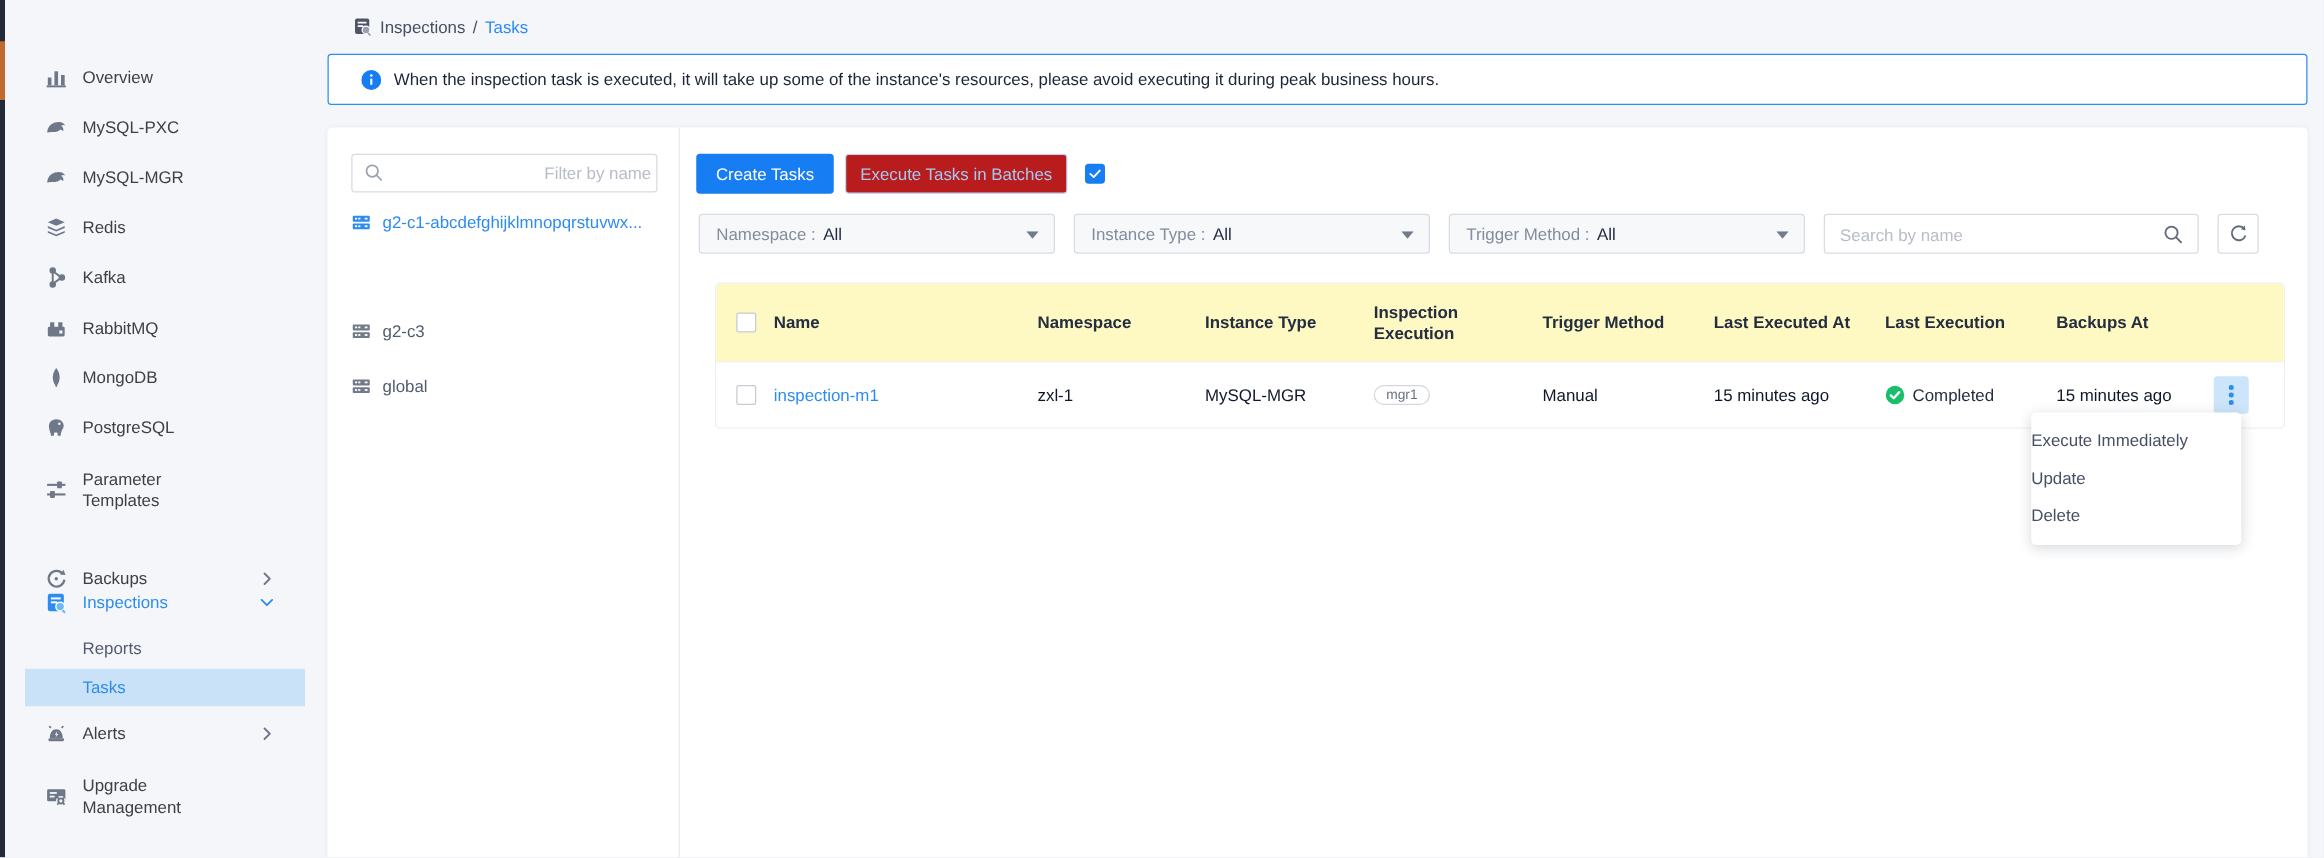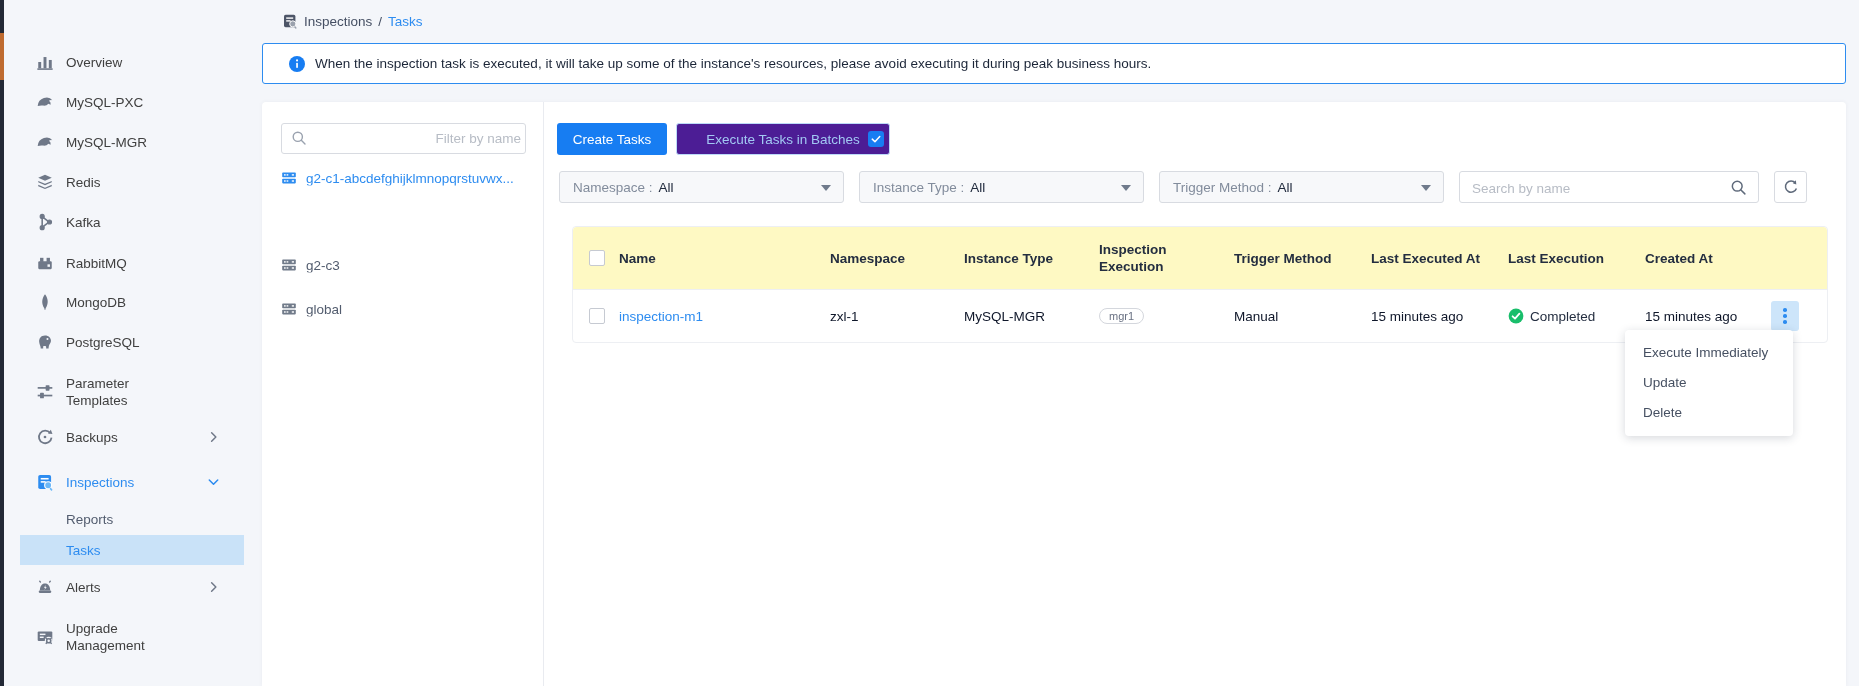--- a/index.html
+++ b/index.html
@@ -46,21 +46,21 @@
   .cl-input input::placeholder{color:#b7bcc5;}
   .cl-input .sic{position:absolute;left:9px;top:6px;width:16px;height:16px;color:#9aa2af;}
   .cl-item{position:absolute;left:0;width:280px;height:30px;cursor:pointer;}
   .cl-item .ci{position:absolute;left:19px;top:50%;transform:translateY(-50%);width:16px;height:16px;color:#717b8a;}
   .cl-item .name{position:absolute;left:44px;top:50%;transform:translateY(-50%);white-space:nowrap;color:#525c6e;max-width:225px;overflow:hidden;}
   .cl-item.selected .name,.cl-item.selected .ci{color:#2d8cf0;}
 
   
   .btn-create{position:absolute;left:295px;top:21px;width:110px;height:32px;background:#177df2;color:#fff;border:none;
     border-radius:3px;font-family:"Liberation Sans",sans-serif;font-size:13.5px;cursor:pointer;}
-  .btn-batch{position:absolute;left:414px;top:21px;width:214px;height:32px;background:#4c1d95;color:#a2c9f3;
+  .btn-batch{position:absolute;left:414px;top:21px;width:178px;height:32px;background:#b91c1c;color:#a2c9f3;
     border:1px solid #bcdaf8;border-radius:3px;font-family:"Liberation Sans",sans-serif;font-size:13.5px;}
   .cb-wrap{position:absolute;left:606px;top:29px;display:flex;align-items:center;gap:9px;}
   .cb-on{width:16px;height:16px;background:#177df2;border-radius:3px;display:flex;align-items:center;justify-content:center;cursor:pointer;}
   .cb-lbl{color:#222c3e;}
 
   
   .dd{position:absolute;top:69px;width:285px;height:32px;background:#f7f8fa;border:1px solid #d8dbe1;border-radius:3px;
     display:flex;align-items:center;padding-left:13px;gap:6px;cursor:pointer;box-sizing:border-box;}
   .dd .lab{color:#828c9c;}
   .dd .val{color:#222c3e;}
@@ -85,21 +85,21 @@
   .tag{position:absolute;left:526px;top:50%;transform:translateY(-50%);border:1px solid #d4d7dd;border-radius:10px;
     padding:1px 9px;font-size:11px;color:#697183;background:#fff;}
   .status{position:absolute;left:935px;top:50%;transform:translateY(-50%);display:flex;align-items:center;gap:6px;color:#242e40;}
   .kebab{position:absolute;left:1198px;top:50%;transform:translateY(-50%);width:28px;height:30px;background:#cde5fa;border:none;
     border-radius:3px;display:flex;flex-direction:column;align-items:center;justify-content:center;gap:2.5px;cursor:pointer;}
   .kebab i{width:3.5px;height:3.5px;border-radius:50%;background:#2d8cf0;display:block;}
 
   
   .menu{position:absolute;left:1625px;top:330px;width:168px;background:#fff;border-radius:4px;
     box-shadow:0 2px 10px rgba(30,40,60,.18);padding:8px 0;z-index:5;}
-  .menu-item{height:30px;line-height:30px;padding-left:18px;color:#465062;cursor:pointer;}
+  .menu-item{height:30px;line-height:30px;color:#465062;cursor:pointer;}
 </style>
 </head>
 <body>
 
 <div class="screen">
 
   <div class="strip">
     <div class="strip-orange"></div>
   </div>
 
@@ -196,21 +196,21 @@
         <svg viewBox="0 0 16 16" width="18" height="18" fill="currentColor">
             <rect x="1.5" y="3.6" width="13" height="1.5"></rect>
             <rect x="8.6" y="1.9" width="3.4" height="4.9" rx="0.6"></rect>
             <rect x="1.5" y="10.4" width="13" height="1.5"></rect>
             <rect x="3.6" y="8.7" width="3.4" height="4.9" rx="0.6"></rect>
           </svg>
       </span>
       <span class="s-lbl">Parameter Templates</span>
     </div>
 
-    <div class="side-item" style="top:420px">
+    <div class="side-item" style="top:446px">
       <span class="s-ico">
         <svg viewBox="0 0 16 16" width="18" height="18">
             <path d="M12.6 4.4 A5.6 5.6 0 1 0 13.8 8.6" fill="none" stroke="currentColor" stroke-width="1.6"></path>
             <polygon points="10.6,4.9 14.6,5.3 13.2,1.6" fill="currentColor"></polygon>
             <circle cx="8" cy="8" r="1.2" fill="currentColor"></circle>
           </svg>
       </span>
       <span class="s-lbl">Backups</span>
       <span class="s-chev">
         <svg viewBox="0 0 16 16" width="15" height="15">
@@ -428,21 +428,21 @@
     <div class="table">
       <div class="thead">
         <span class="cbx"></span>
         <span class="th" style="left:46px">Name</span>
         <span class="th" style="left:257px">Namespace</span>
         <span class="th" style="left:391px">Instance Type</span>
         <span class="th" style="left:526px;width:92px;line-height:17px">Inspection Execution</span>
         <span class="th" style="left:661px">Trigger Method</span>
         <span class="th" style="left:798px">Last Executed At</span>
         <span class="th" style="left:935px">Last Execution</span>
-        <span class="th" style="left:1072px">Created At</span>
+        <span class="th" style="left:1072px">Backups At</span>
       </div>
       <div class="trow">
         <span class="cbx"></span>
         <a class="td link" style="left:46px">inspection-m1</a>
         <span class="td" style="left:257px">zxl-1</span>
         <span class="td" style="left:391px">MySQL-MGR</span>
         <span class="tag">mgr1</span>
         <span class="td" style="left:661px">Manual</span>
         <span class="td" style="left:798px">15 minutes ago</span>
         <span class="status">

